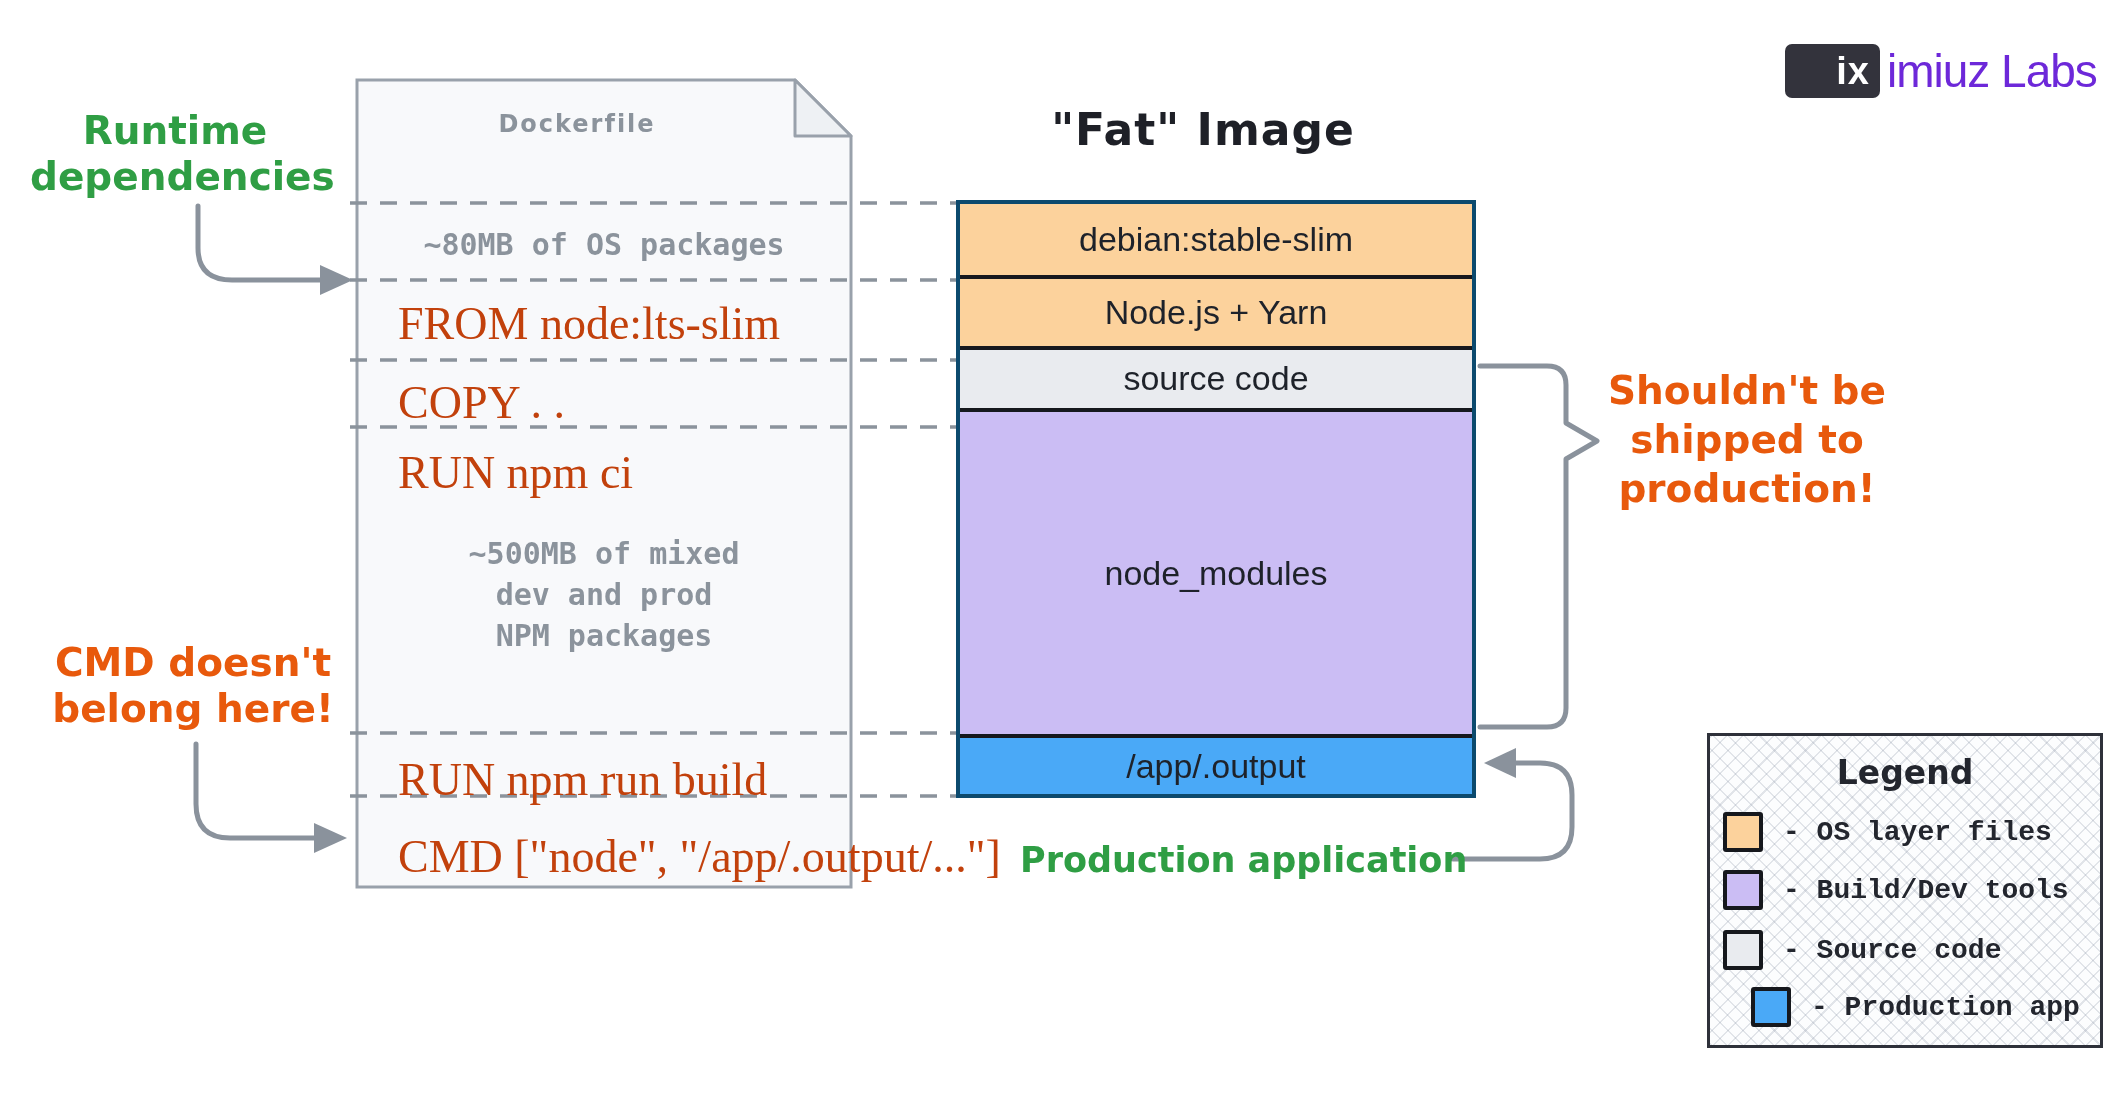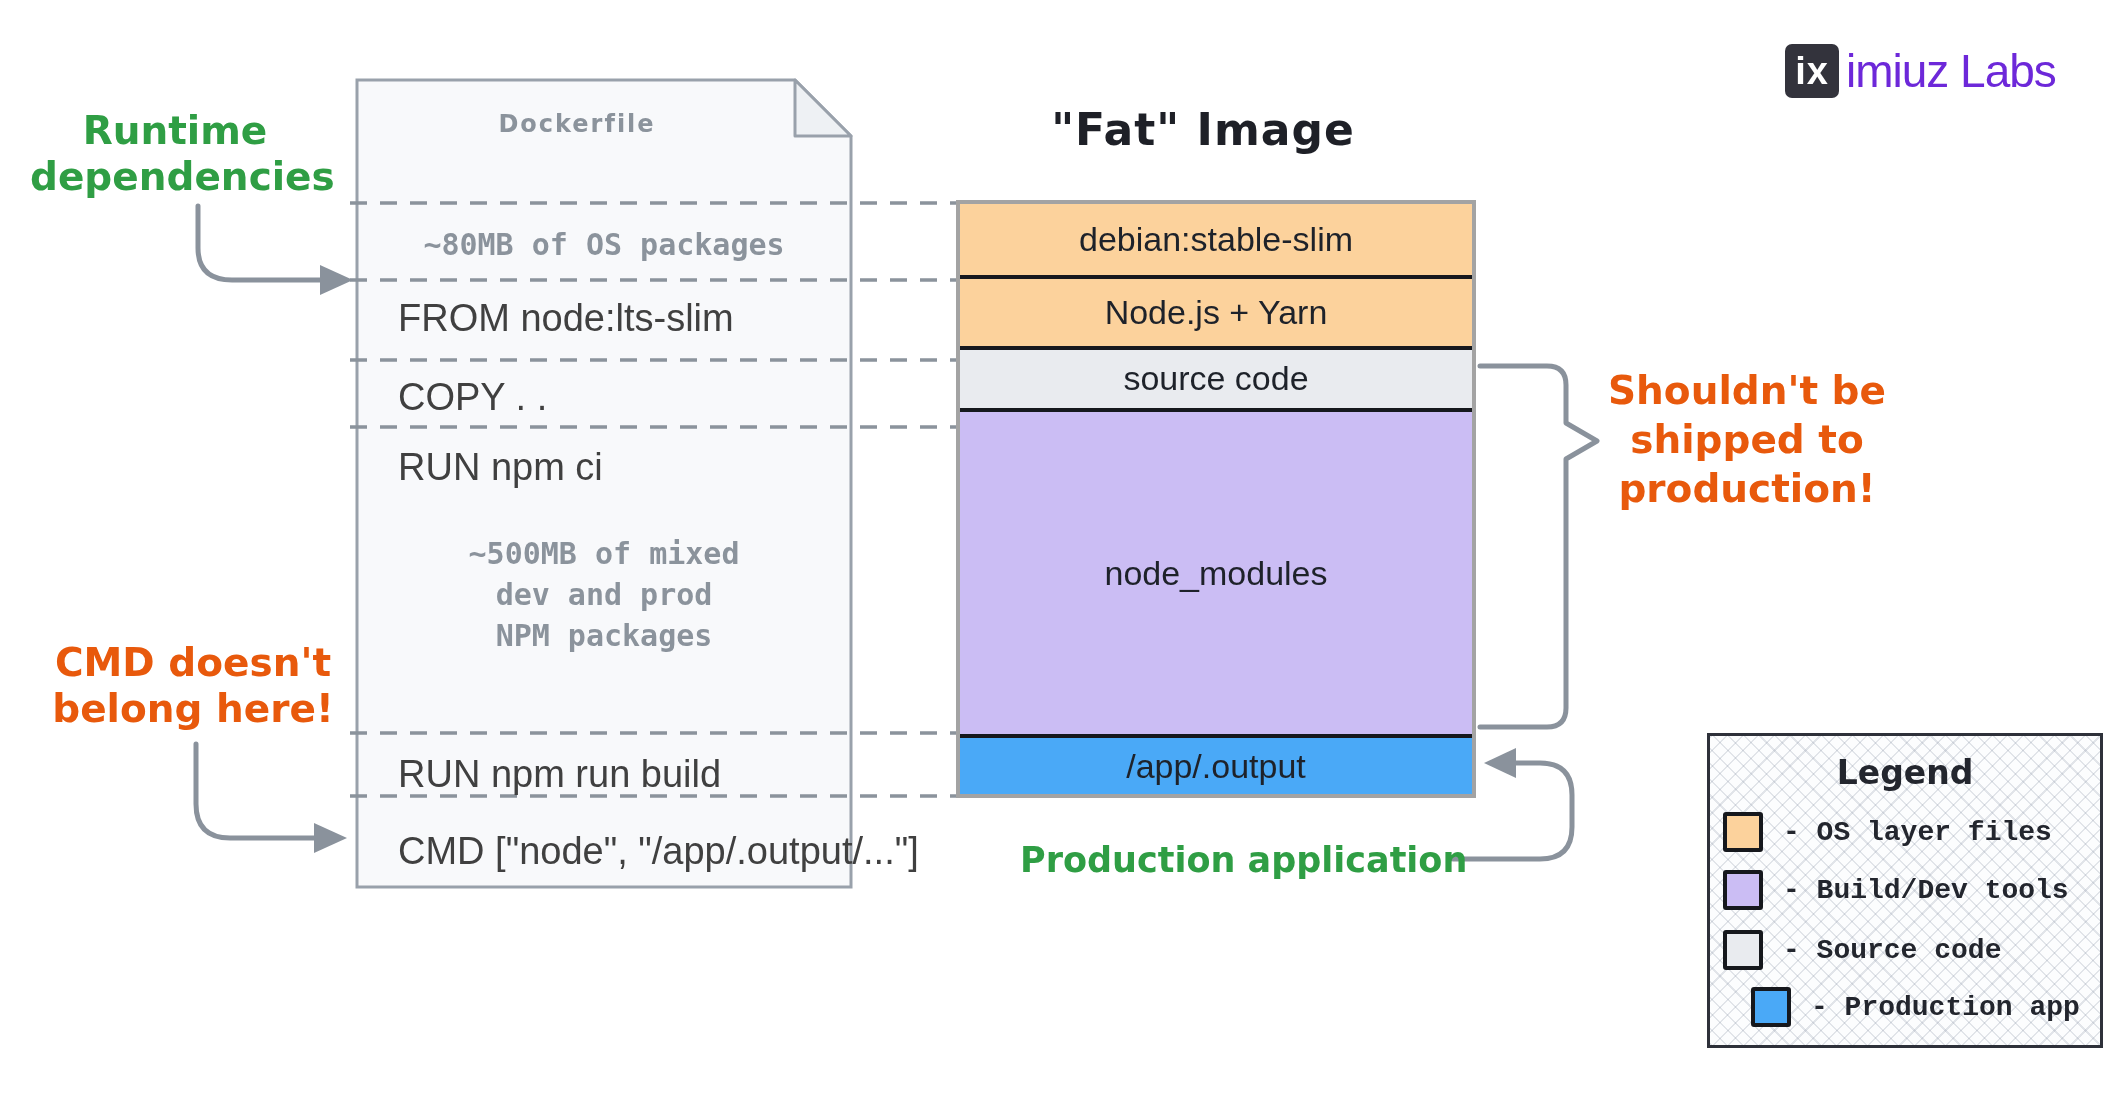--- a/index.html
+++ b/index.html
@@ -4,41 +4,41 @@
 <style>
   html,body{margin:0;padding:0;background:#ffffff;}
   .canvas{position:relative;width:2107px;height:1114px;background:#ffffff;overflow:hidden;
           font-family:"DejaVu Sans",sans-serif;}
   .abs{position:absolute;}
   svg{display:block;}
 
   
   .logo{left:1785px;top:44px;display:flex;align-items:center;gap:7px;}
   .logo-badge{width:54px;height:54px;background:#33333c;border-radius:7px;color:#ffffff;
-      font:bold 38px/54px "Liberation Sans",sans-serif;text-align:center;letter-spacing:1px;}
+      font:bold 38px/54px "Liberation Sans",sans-serif;text-align:center;letter-spacing:1px;padding-left:41px;}
   .logo-name{font:500 46px/54px "Liberation Sans",sans-serif;color:#6d28d9;letter-spacing:-1px;}
 
   
   .doc-title{left:357px;top:110px;width:440px;text-align:center;font-size:24px;font-weight:600;
       color:#8b939c;letter-spacing:2px;}
   .doc-note{color:#8b939c;font-family:"DejaVu Sans Mono",monospace;font-weight:600;font-size:30px;
       white-space:pre-line;text-align:center;}
   .note-os{left:357px;top:227px;width:494px;}
   .note-npm{left:357px;top:533px;width:494px;line-height:41px;}
-  .doc-code{color:#404040;font-family:Liberation Sans, sans-serif;font-size:38px;white-space:nowrap;}
+  .doc-code{color:#c2410c;font-family:Liberation Serif, serif;font-size:46px;white-space:nowrap;}
   .row-from{left:398px;top:297px;}
   .row-copy{left:398px;top:376px;}
   .row-runci{left:398px;top:446px;}
   .row-runbuild{left:398px;top:753px;}
   .row-cmd{left:398px;top:830px;}
 
   
   .stack-title{left:1003px;top:104px;width:400px;text-align:center;font-size:44px;font-weight:600;
       color:#1e2027;letter-spacing:1px;}
-  .stack{left:956px;top:200px;width:520px;height:598px;border:4px solid #a3a3a3;box-sizing:border-box;
+  .stack{left:956px;top:200px;width:520px;height:598px;border:4px solid #0c4a6e;box-sizing:border-box;
       display:flex;flex-direction:column;}
   .layer{box-sizing:border-box;border-bottom:4px solid #16181d;display:flex;align-items:center;
       justify-content:center;font:34px "Liberation Sans",sans-serif;color:#1e222a;}
   .layer:last-child{border-bottom:none;}
   .layer-os{background:#fcd29c;}
   .layer-source{background:#e9ebef;}
   .layer-build{background:#cbbdf4;}
   .layer-prod{background:#4aa9f7;}
   .h-debian{height:80px;} .h-node{height:76px;} .h-src{height:67px;} .h-mod{height:350px;} .h-app{height:60px;}
 

